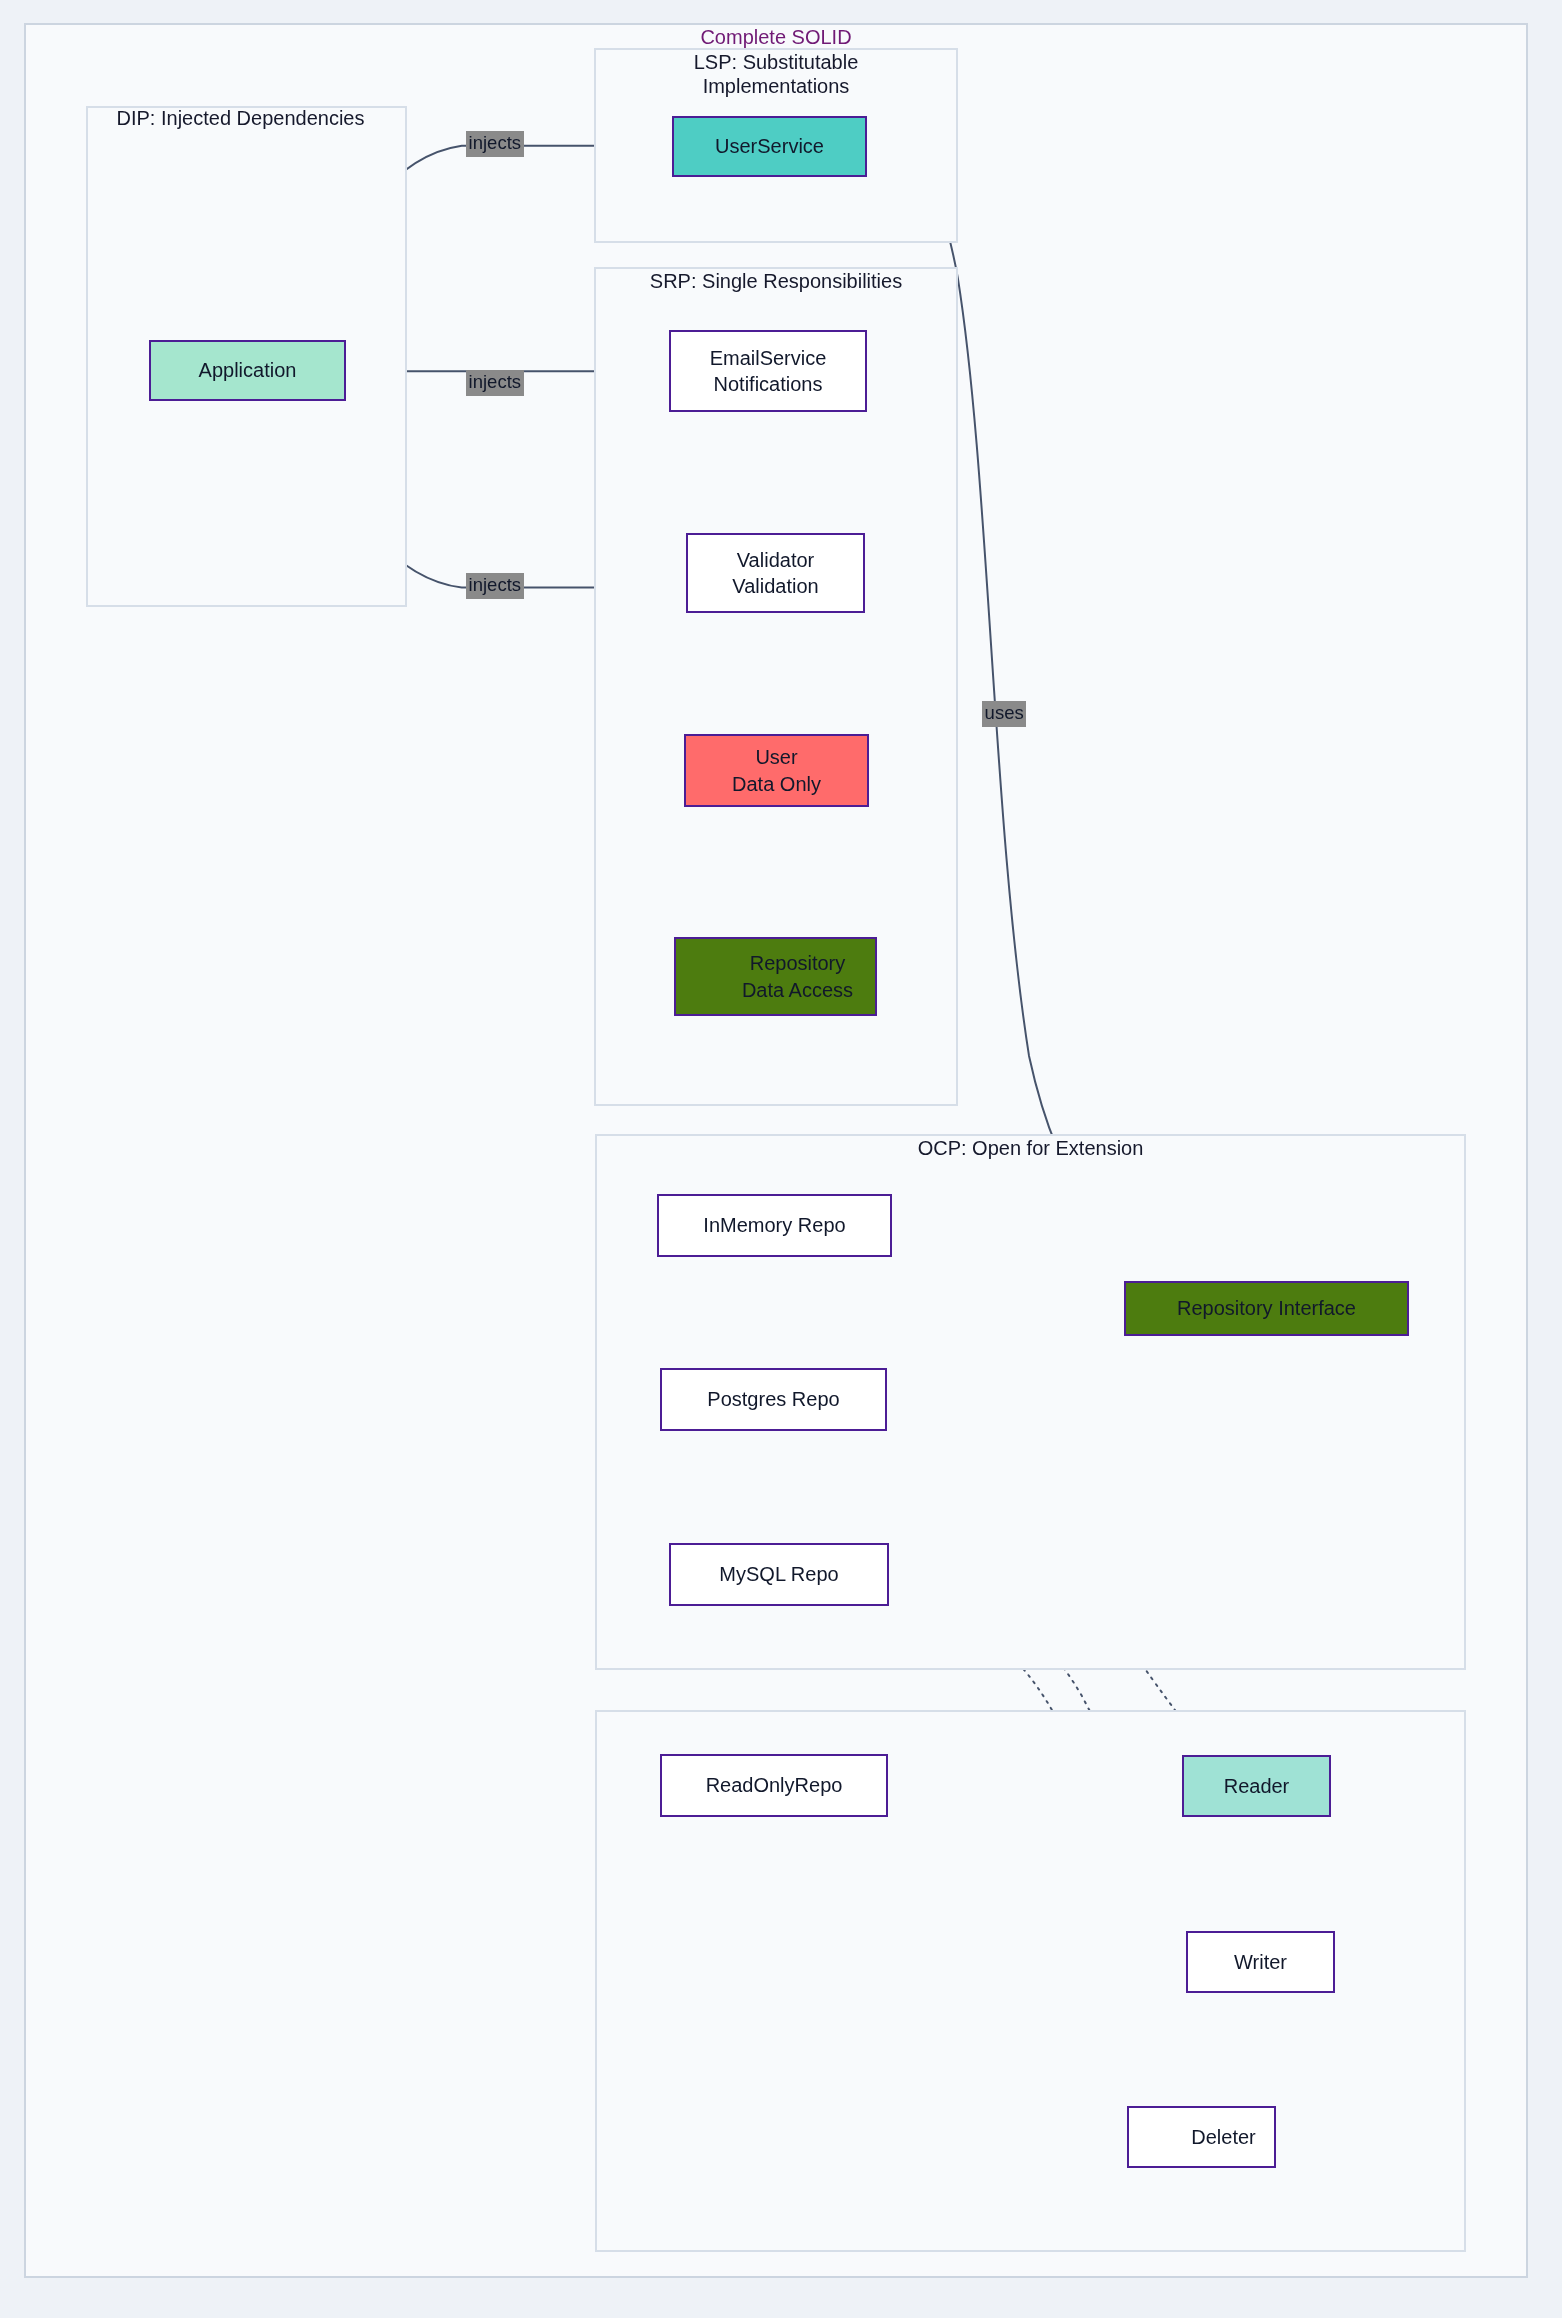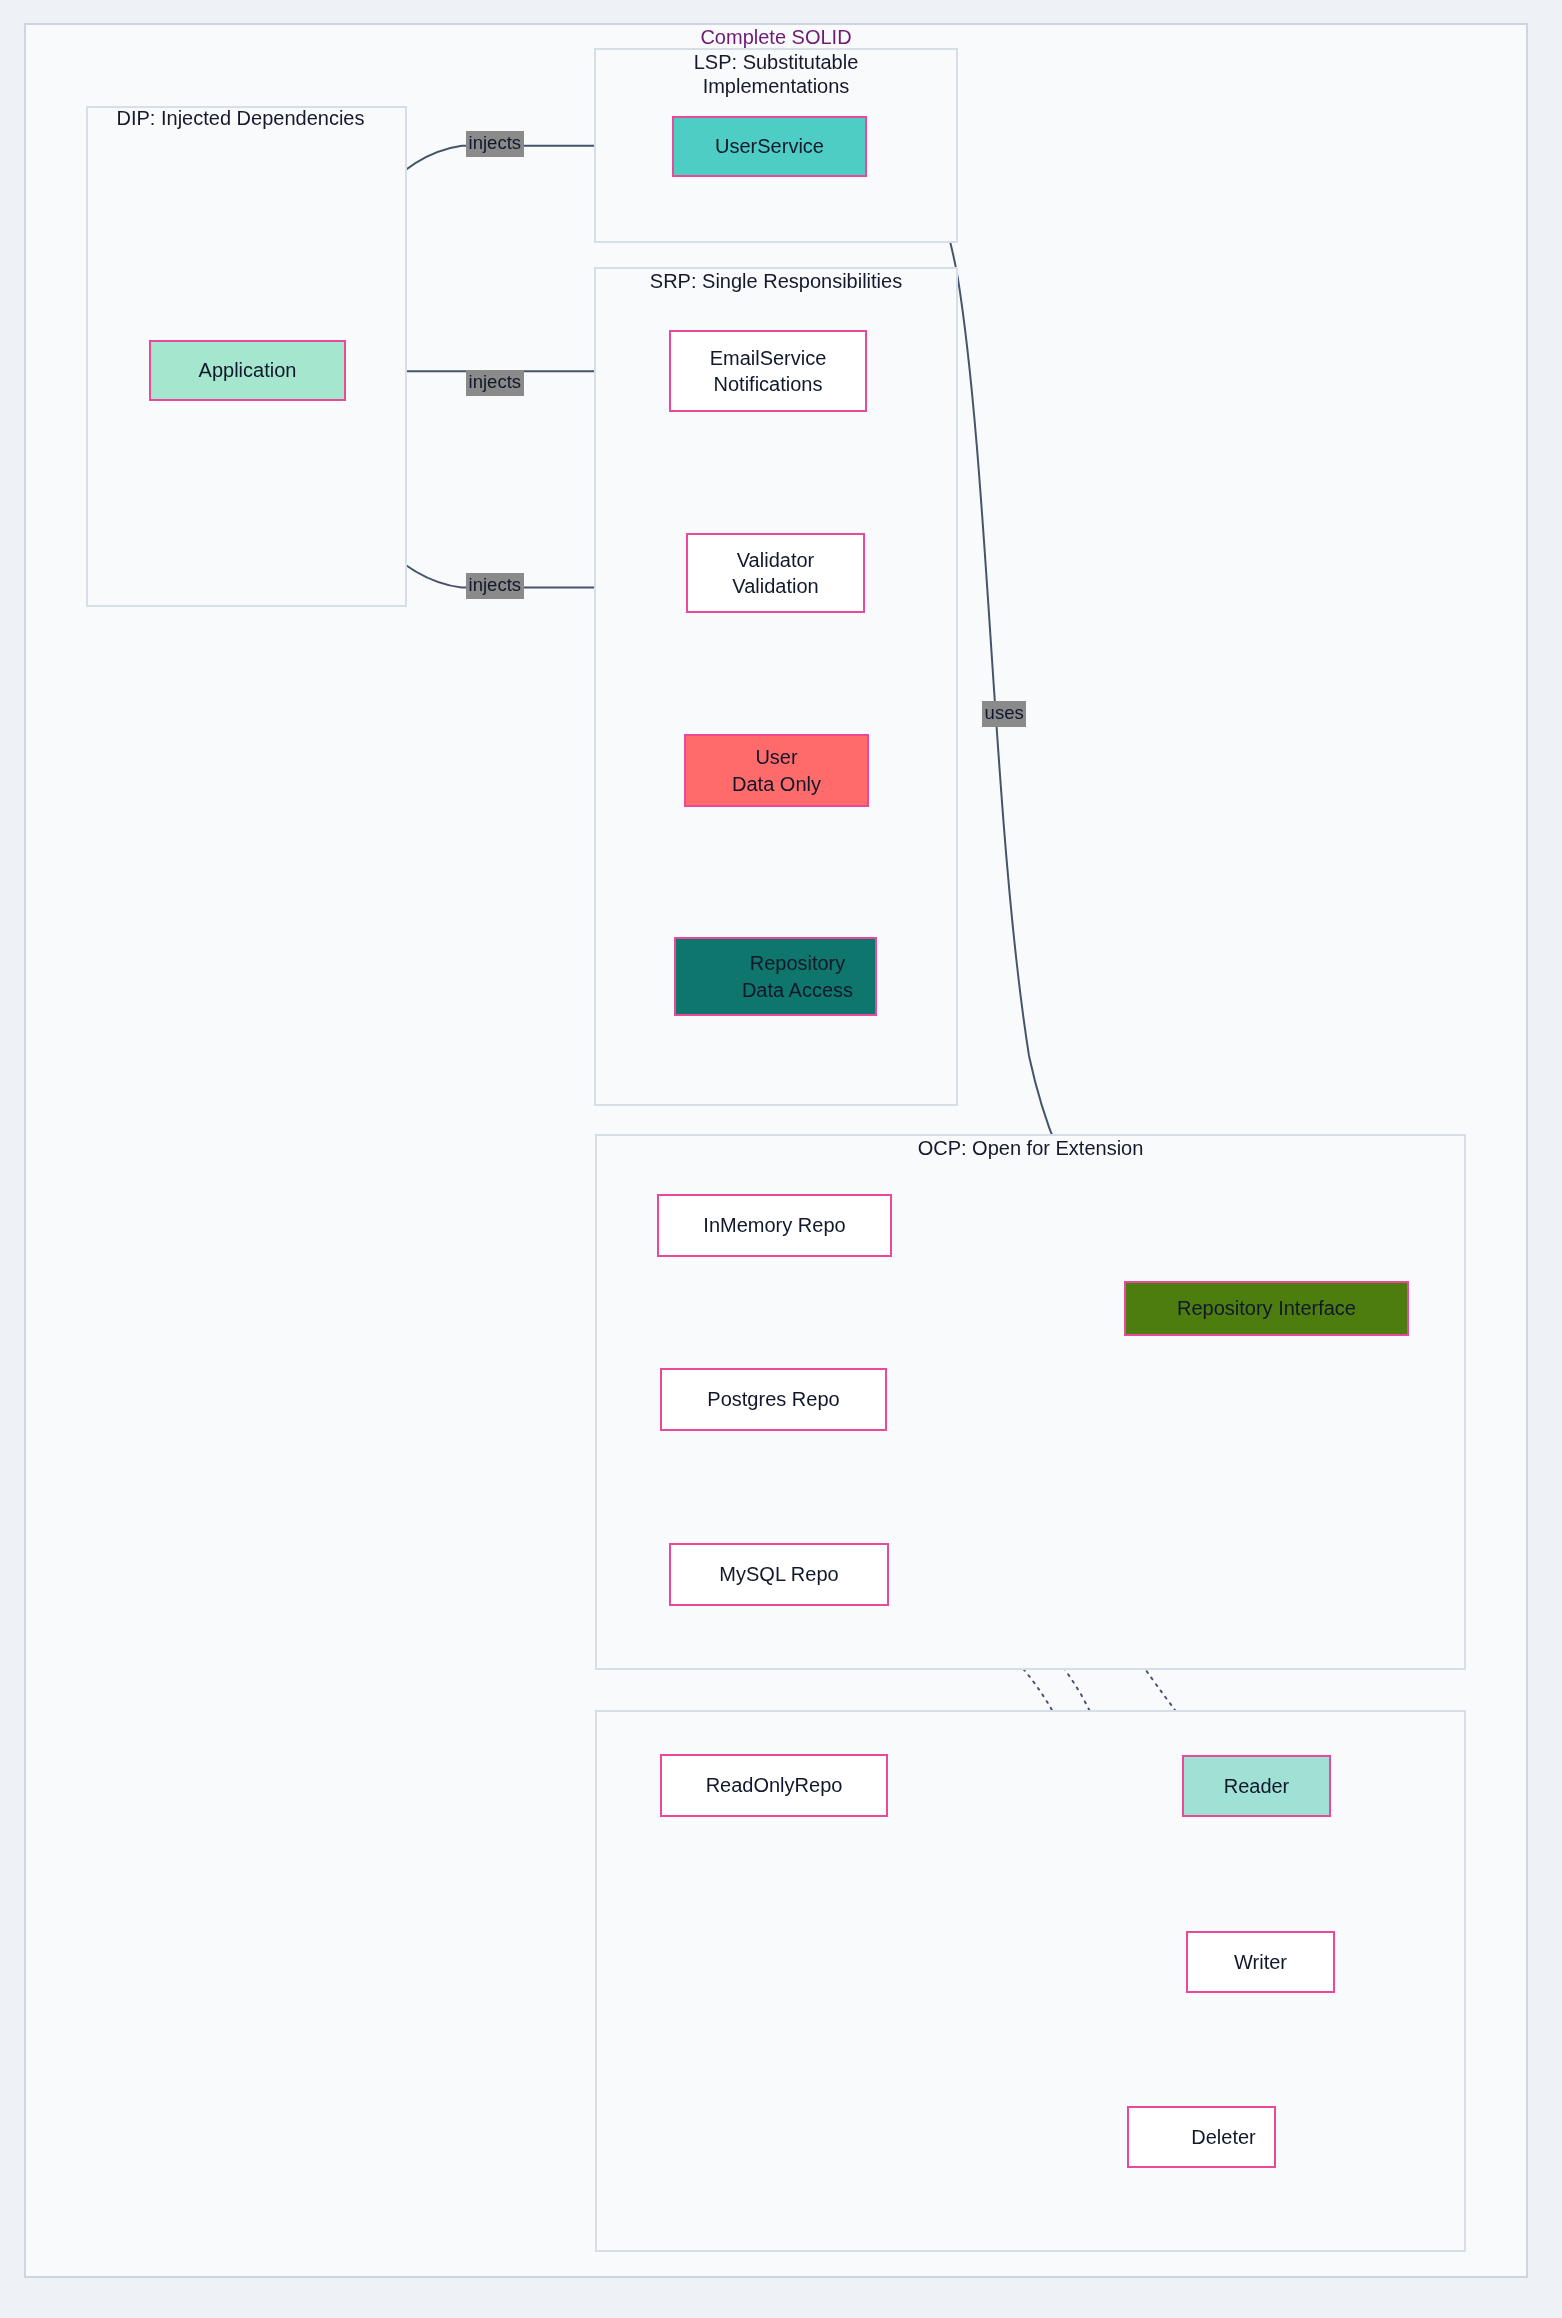--- a/index.html
+++ b/index.html
@@ -46,21 +46,21 @@
     position: absolute;
     color: #16192c;
     font-size: 20px;
     text-align: center;
     line-height: 1.22;
     white-space: pre-line;
   }
   .node {
     position: absolute;
     box-sizing: border-box;
-    border: 2px solid #ec4899;
+    border: 2px solid #4c1d95;
     background: #ffffff;
     color: #11182b;
     font-size: 20px;
     display: flex;
     flex-direction: column;
     align-items: center;
     justify-content: center;
     line-height: 1.32;
     text-align: center;
   }
@@ -162,21 +162,21 @@
   <div class="node" style="left:686px; top:533px; width:179px; height:80px; background:#ffffff;">
     <span class="ln">Validator</span>
     <span class="ln">Validation</span>
   </div>
 
   <div class="node" style="left:684px; top:734px; width:185px; height:73px; background:#ff6b6b;">
     <span class="ln">User</span>
     <span class="ln">Data Only</span>
   </div>
 
-  <div class="node" style="left:674px; top:937px; width:203px; height:79px; background:#0f766e;padding-left:44px;">
+  <div class="node" style="left:674px; top:937px; width:203px; height:79px; background:#4d7c0f;padding-left:44px;">
     <span class="ln">Repository</span>
     <span class="ln">Data Access</span>
   </div>
 
   <div class="node" style="left:657px; top:1194px; width:235px; height:63px; background:#ffffff;">
     <span class="ln">InMemory Repo</span>
   </div>
 
   <div class="node" style="left:660px; top:1368px; width:227px; height:63px; background:#ffffff;">
     <span class="ln">Postgres Repo</span>

